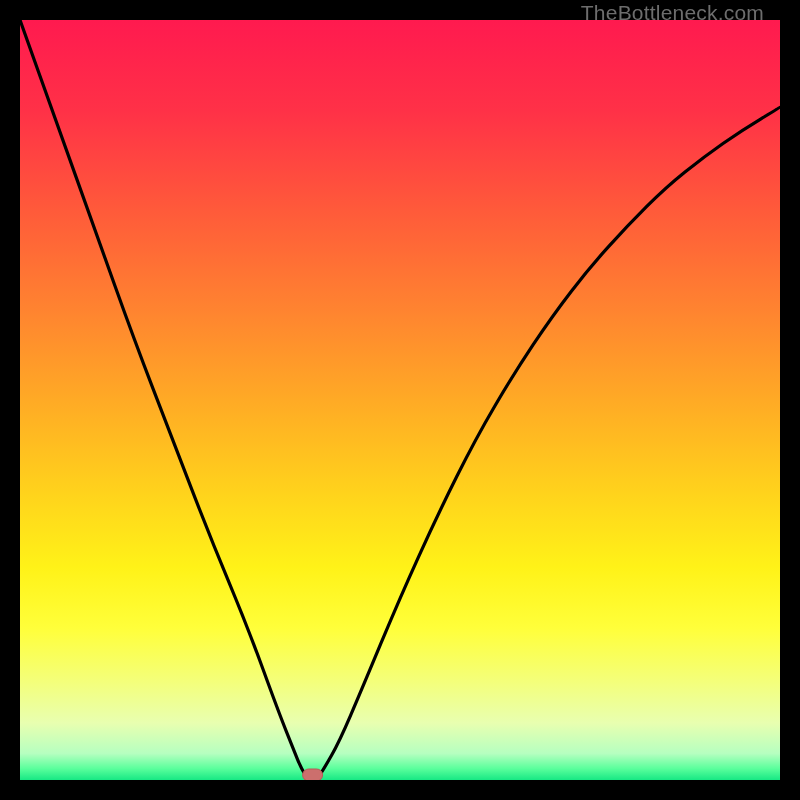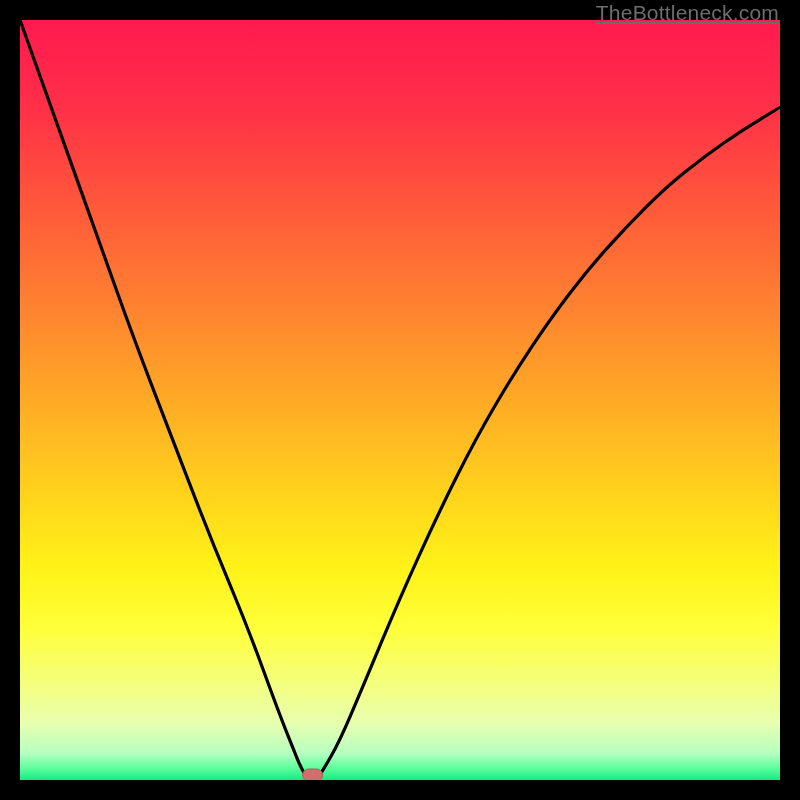--- a/index.html
+++ b/index.html
@@ -15,27 +15,26 @@
     position: absolute;
     left: 20px;
     top: 20px;
     width: 760px;
     height: 760px;
     background: #000;
   }
   .watermark {
     position: absolute;
     top: 1px;
-    right: 21px;
+    right: 36px;
     color: #6d6d6d;
     font-size: 21px;
     font-weight: 400;
     letter-spacing: 0.2px;
     z-index: 5;
-    text-decoration: underline;
   }
   svg {
     display: block;
   }
 </style>
 </head>
 <body>
 
 <div class="watermark">TheBottleneck.com</div>
 

